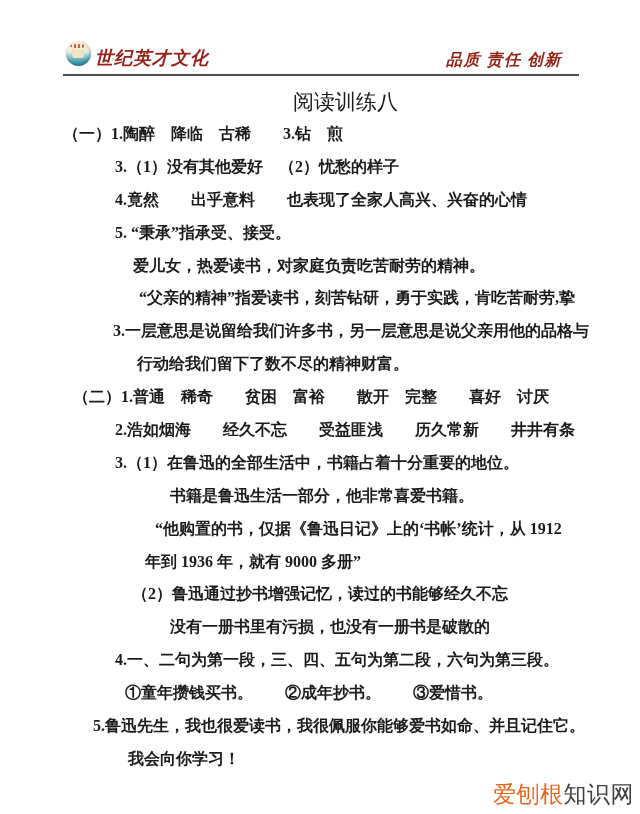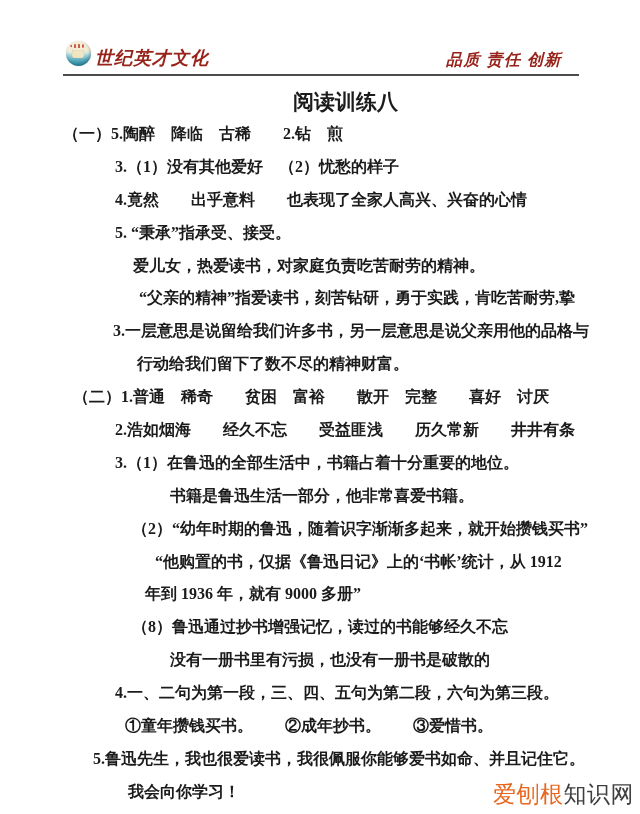--- a/index.html
+++ b/index.html
@@ -51,21 +51,21 @@
   }
 
   
   .content {
     position:absolute; top:87px; left:63px; right:58px;
     color:#1b1b1b;
   }
   .doc-title {
     margin:0; padding-left:46px;
     text-align:center;
-    font-size:21px; font-weight:700;
+    font-size:21px; font-weight:400;
     height:31px; line-height:31px;
     white-space:nowrap;
   }
   .line {
     margin:0;
     height:32.9px; line-height:32.9px;
     font-size:16px; font-weight:700;
     white-space:nowrap;
   }
 
@@ -85,36 +85,35 @@
   <div class="header">
     <span class="logo"></span>
     <span class="brand" style="color: rgb(151, 35, 26);">世纪英才文化</span>
     <span class="slogan" style="color: rgb(151, 35, 26);">品质 责任 创新</span>
     <div class="divider"></div>
   </div>
 
   <div class="content">
     <p class="doc-title">阅读训练八</p>
     <div>
-        <p class="line" style="padding-left: 0px;">（一）5.陶醉　降临　古稀　　2.钻　煎</p>
+        <p class="line" style="padding-left: 0px;">（一）1.陶醉　降临　古稀　　3.钻　煎</p>
         <p class="line" style="padding-left: 52px;">3.（1）没有其他爱好　（2）忧愁的样子</p>
         <p class="line" style="padding-left: 52px;">4.竟然　　出乎意料　　也表现了全家人高兴、兴奋的心情</p>
         <p class="line" style="padding-left: 52px;">5. “秉承”指承受、接受。</p>
         <p class="line" style="padding-left: 70px;">爱儿女，热爱读书，对家庭负责吃苦耐劳的精神。</p>
         <p class="line" style="padding-left: 76px;">“父亲的精神”指爱读书，刻苦钻研，勇于实践，肯吃苦耐劳,挚</p>
         <p class="line" style="padding-left: 50px;">3.一层意思是说留给我们许多书，另一层意思是说父亲用他的品格与</p>
         <p class="line" style="padding-left: 74px;">行动给我们留下了数不尽的精神财富。</p>
         <p class="line" style="padding-left: 0px; margin-left: 10px;">（二）1.普通　稀奇　　贫困　富裕　　散开　完整　　喜好　讨厌</p>
         <p class="line" style="padding-left: 52px;">2.浩如烟海　　经久不忘　　受益匪浅　　历久常新　　井井有条</p>
         <p class="line" style="padding-left: 52px;">3.（1）在鲁迅的全部生活中，书籍占着十分重要的地位。</p>
         <p class="line" style="padding-left: 107px;">书籍是鲁迅生活一部分，他非常喜爱书籍。</p>
-        <p class="line" style="padding-left: 69px;">（2）“幼年时期的鲁迅，随着识字渐渐多起来，就开始攒钱买书”</p>
         <p class="line" style="padding-left: 92px;">“他购置的书，仅据《鲁迅日记》上的‘书帐’统计，从 1912</p>
         <p class="line" style="padding-left: 82px;">年到 1936 年，就有 9000  多册”</p>
-        <p class="line" style="padding-left: 69px;">（8）鲁迅通过抄书增强记忆，读过的书能够经久不忘</p>
+        <p class="line" style="padding-left: 69px;">（2）鲁迅通过抄书增强记忆，读过的书能够经久不忘</p>
         <p class="line" style="padding-left: 107px;">没有一册书里有污损，也没有一册书是破散的</p>
         <p class="line" style="padding-left: 52px;">4.一、二句为第一段，三、四、五句为第二段，六句为第三段。</p>
         <p class="line" style="padding-left: 62px;">①童年攒钱买书。　　②成年抄书。　　③爱惜书。</p>
         <p class="line" style="padding-left: 30px;">5.鲁迅先生，我也很爱读书，我很佩服你能够爱书如命、并且记住它。</p>
         <p class="line" style="padding-left: 65px;">我会向你学习！</p>
       </div>
   </div>
 
   <div class="watermark">
     <span style="color: rgb(232, 103, 31);">爱刨根</span><span style="color: rgb(63, 63, 63);">知识网</span>

